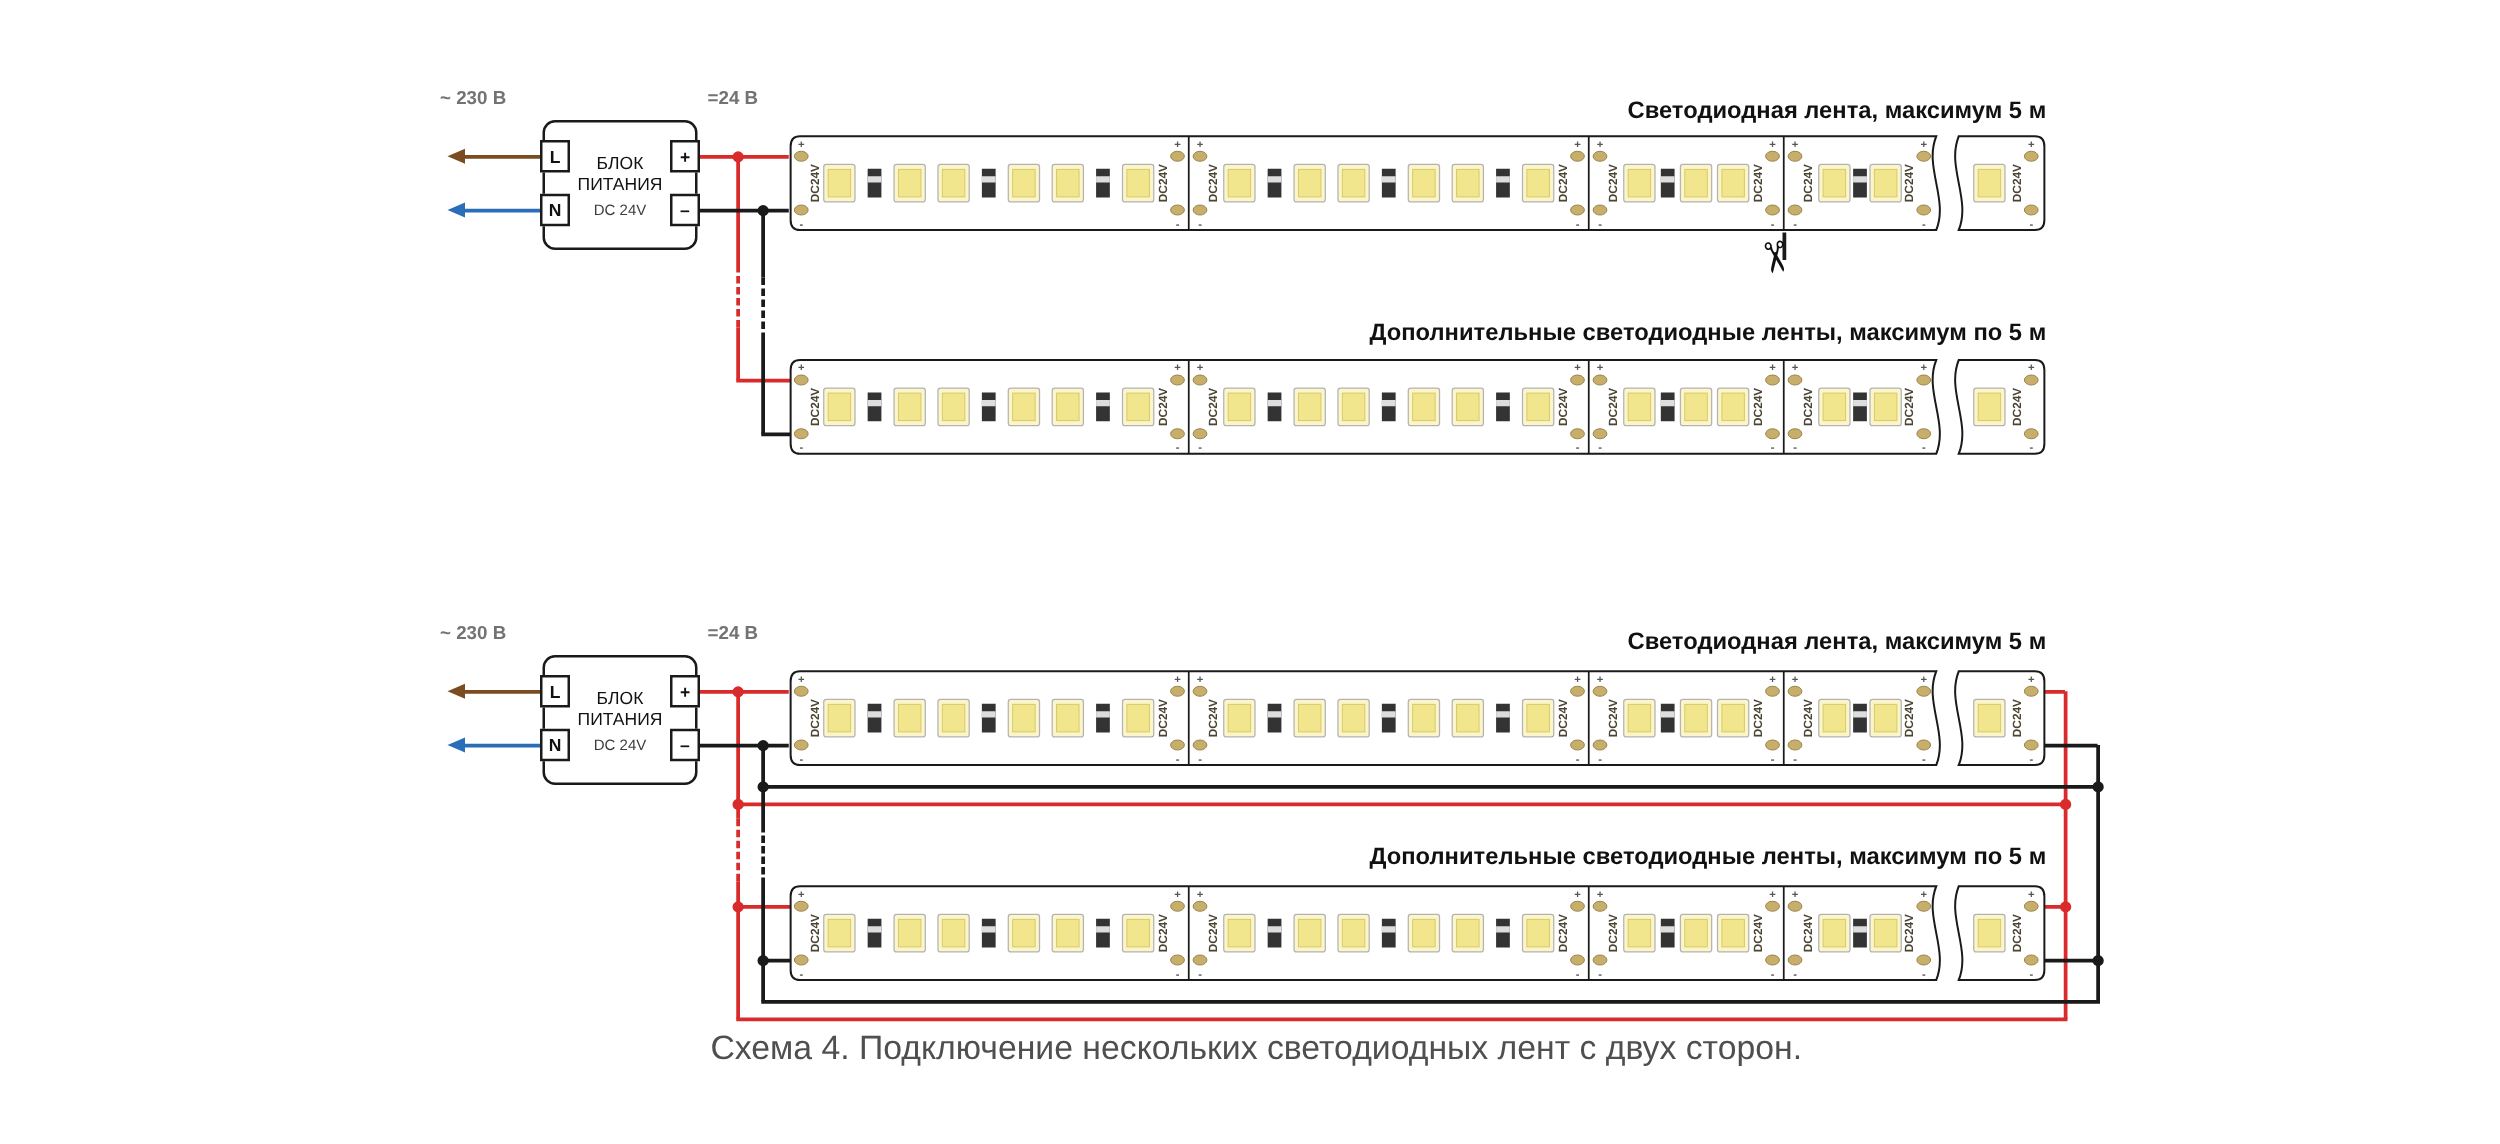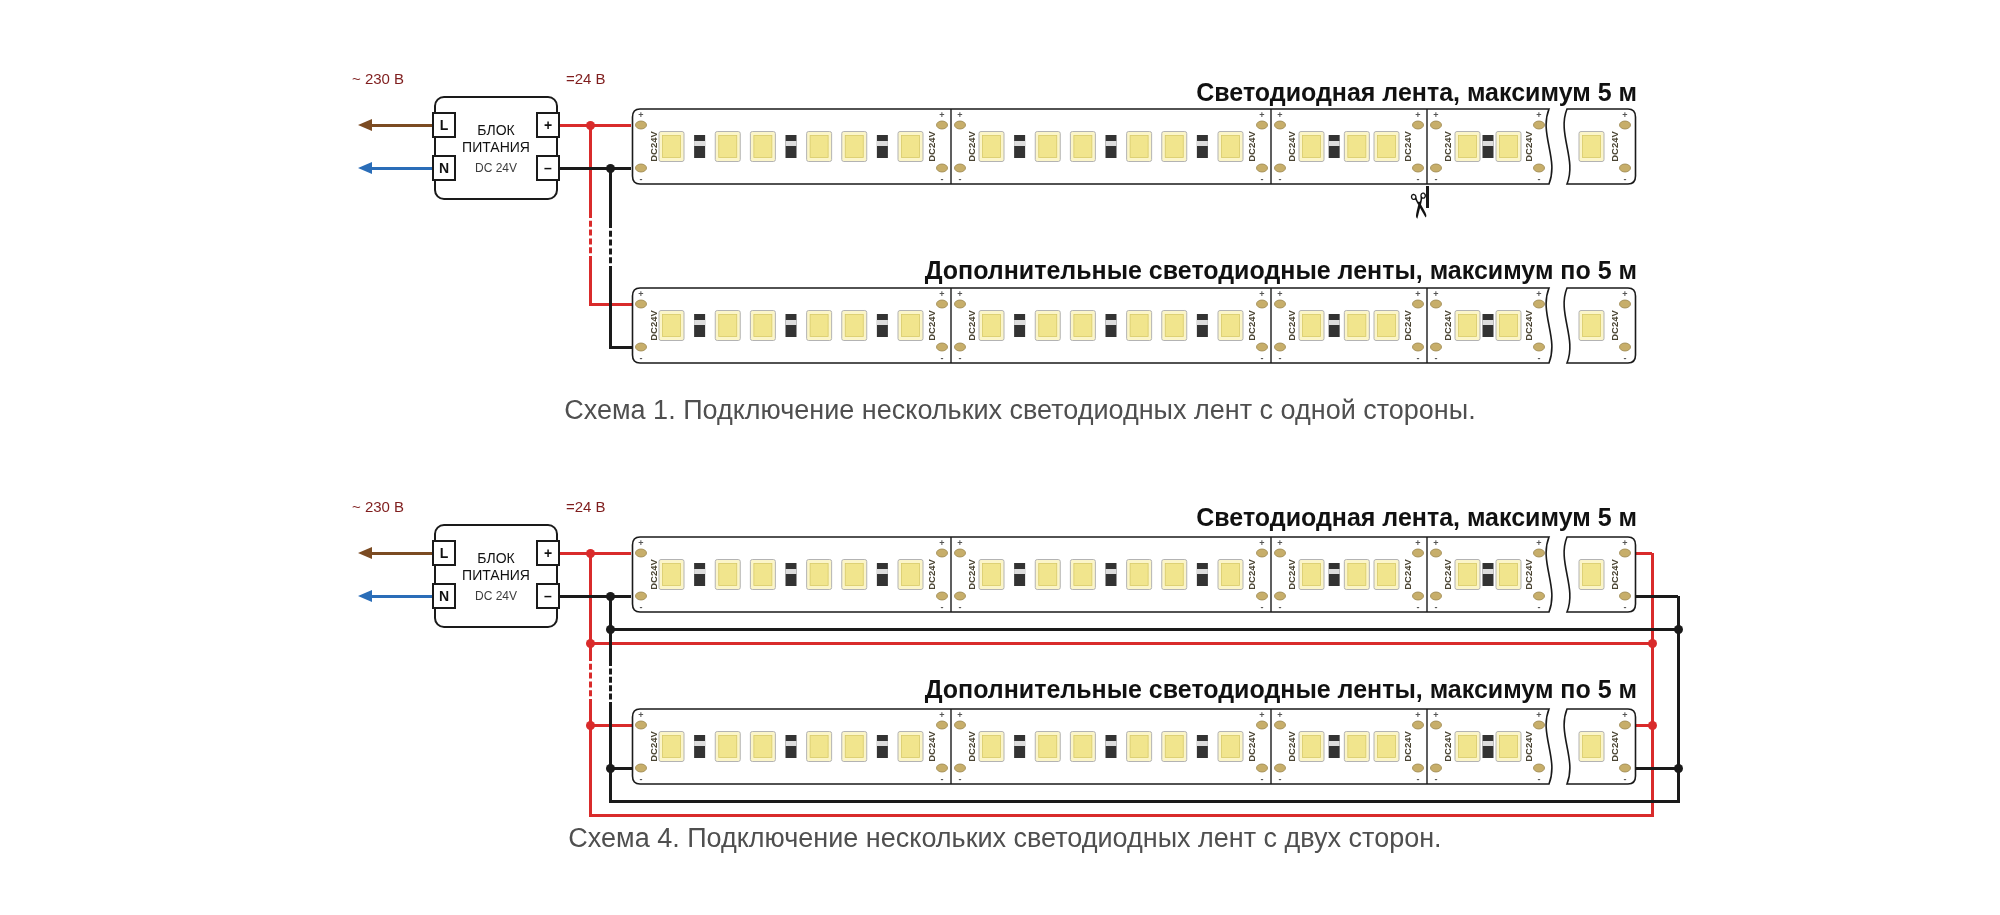--- a/index.html
+++ b/index.html
@@ -1,23 +1,23 @@
 <!DOCTYPE html>
 <html><head>
 <meta charset="utf-8">
 <style>
   *{box-sizing:border-box}
   body{margin:0;background:#fff}
   #canvas{position:relative;width:2000px;height:915px;background:#fff;overflow:hidden;
           font-family:"Liberation Sans","DejaVu Sans",sans-serif;color:#111}
   .abs{position:absolute}
   .title{font-size:28px;color:#4f4f4f}
-  .strip-label{font-size:25px;font-weight:700;color:#111;text-align:right;white-space:nowrap}
+  .strip-label{font-size:19px;font-weight:700;color:#111;text-align:right;white-space:nowrap}
   .caption{font-size:27px;color:#4f4f4f;text-align:center;white-space:nowrap}
-  .io-label{font-size:15px;font-weight:400;color:#7f1d1d;white-space:nowrap}
+  .io-label{font-size:15px;font-weight:700;color:#737373;white-space:nowrap}
   .psu{position:absolute;width:124px;height:104px}
   .psu-body{position:absolute;inset:0;border:2.5px solid #1a1a1a;border-radius:10px;background:#fff;
             display:flex;flex-direction:column;align-items:center;justify-content:center;text-align:center}
   .psu-name{font-size:14px;font-weight:400;line-height:17px}
   .psu-volt{font-size:12px;color:#3c3c3c;margin-top:5px}
   .term{position:absolute;width:24px;height:26px;border:2px solid #1a1a1a;background:#fff;
         font-size:14px;font-weight:700;display:flex;align-items:center;justify-content:center}
   .wire{position:absolute}
   .wh{height:3px}
   .wv{width:3px}
@@ -284,21 +284,20 @@
         <rect x="851.5" y="33" width="11" height="5" fill="#ddd"></rect>
         <rect x="865" y="23.5" width="25" height="30" rx="2" fill="#fbf5c9" stroke="#b3b3b3" stroke-width="1"></rect>
         <rect x="868.5" y="27.5" width="18" height="22" fill="#f1e58d" stroke="#d8ca69" stroke-width="0.8"></rect>
         <rect x="948" y="23.5" width="25" height="30" rx="2" fill="#fbf5c9" stroke="#b3b3b3" stroke-width="1"></rect>
         <rect x="951.5" y="27.5" width="18" height="22" fill="#f1e58d" stroke="#d8ca69" stroke-width="0.8"></rect>
       </svg>
 
     <div class="wire wv blk" style="left:1425.5px;top:186px;height:22px"></div>
     <span class="scissors" style="left:1405px;top:189px">✂</span>
 
-    <div class="abs caption" style="left:300px;top:395px;width:1440px">Схема 1. Подключение нескольких светодиодных лент с одной стороны.</div>
   </div>
 
   <div class="abs" style="inset:0">
 
     <div class="wire wh red" style="left:558px;top:551.5px;width:73px"></div>
     <div class="wire wv red" style="left:588.5px;top:553px;height:102px"></div>
     <div class="wire dashv" style="left:588.5px;top:655px;height:50px"></div>
     <div class="wire wv red" style="left:588.5px;top:705px;height:110px"></div>
     <div class="wire wh red" style="left:588.5px;top:641.5px;width:1065px"></div>
     <div class="wire wh red" style="left:588.5px;top:813.5px;width:1065px"></div>

